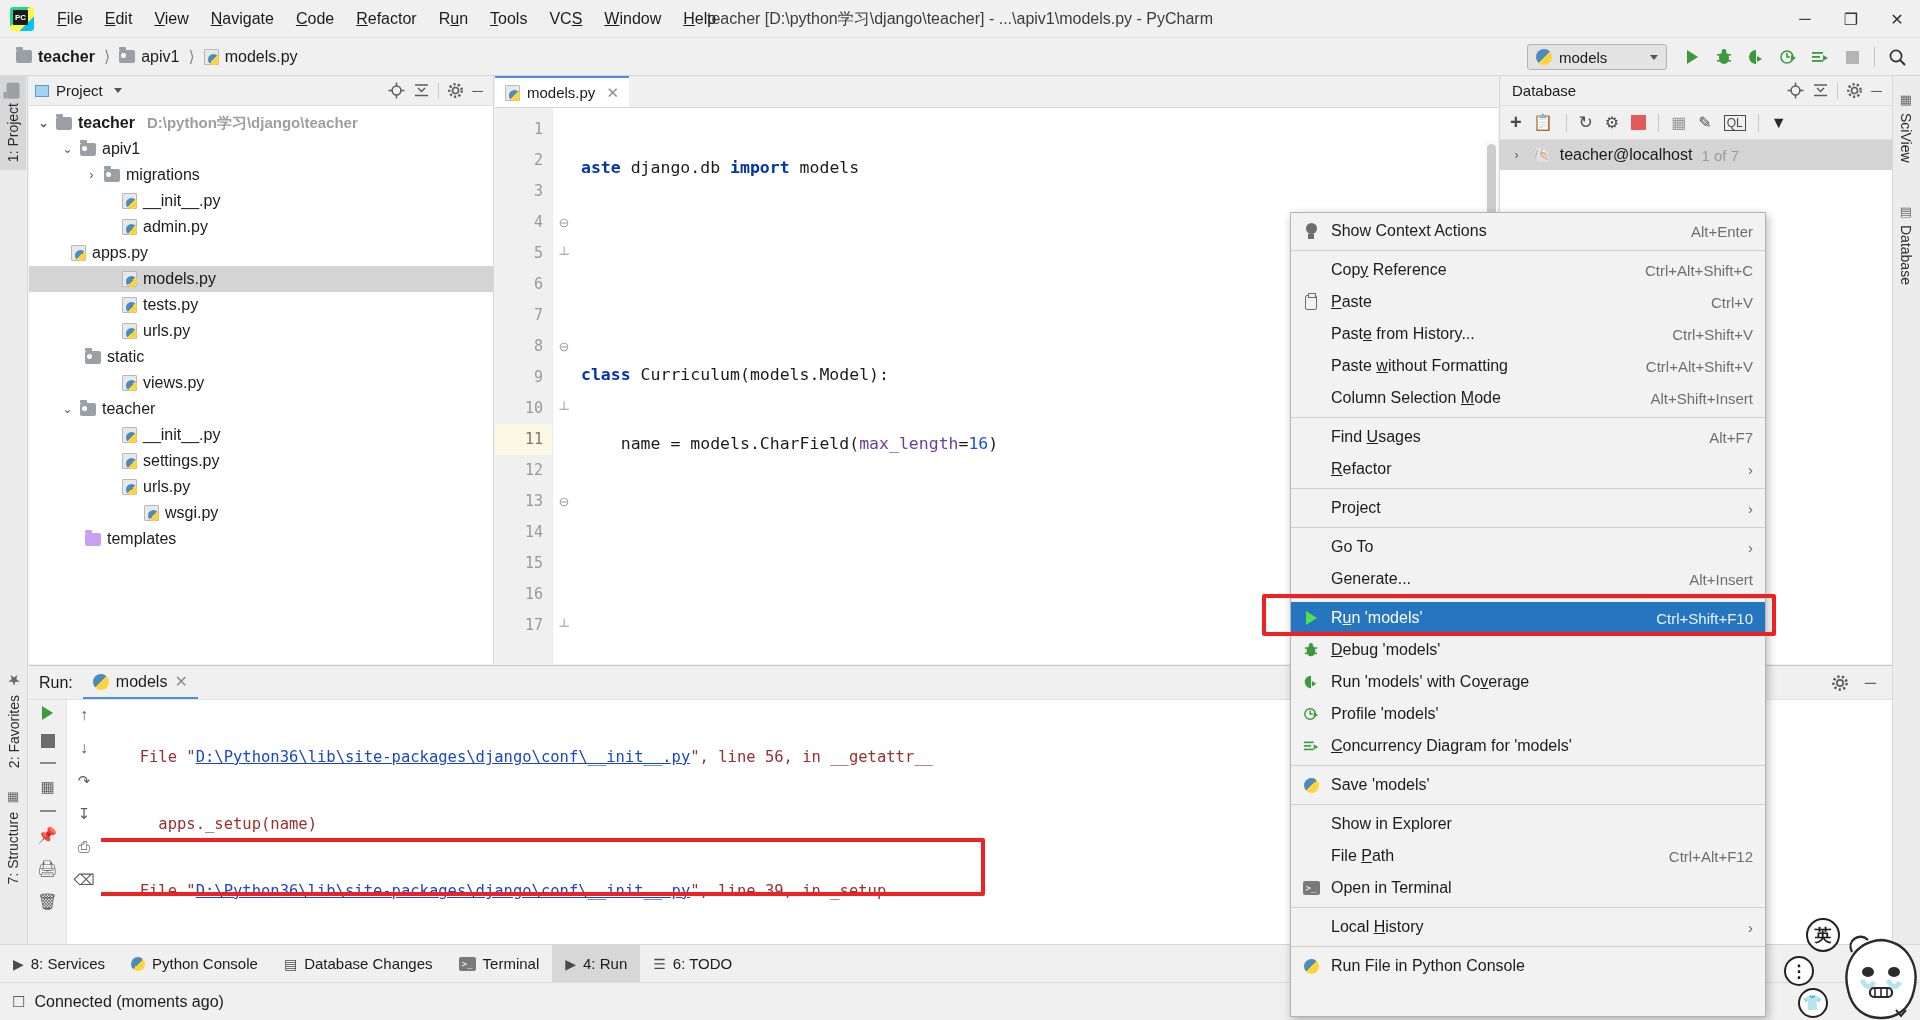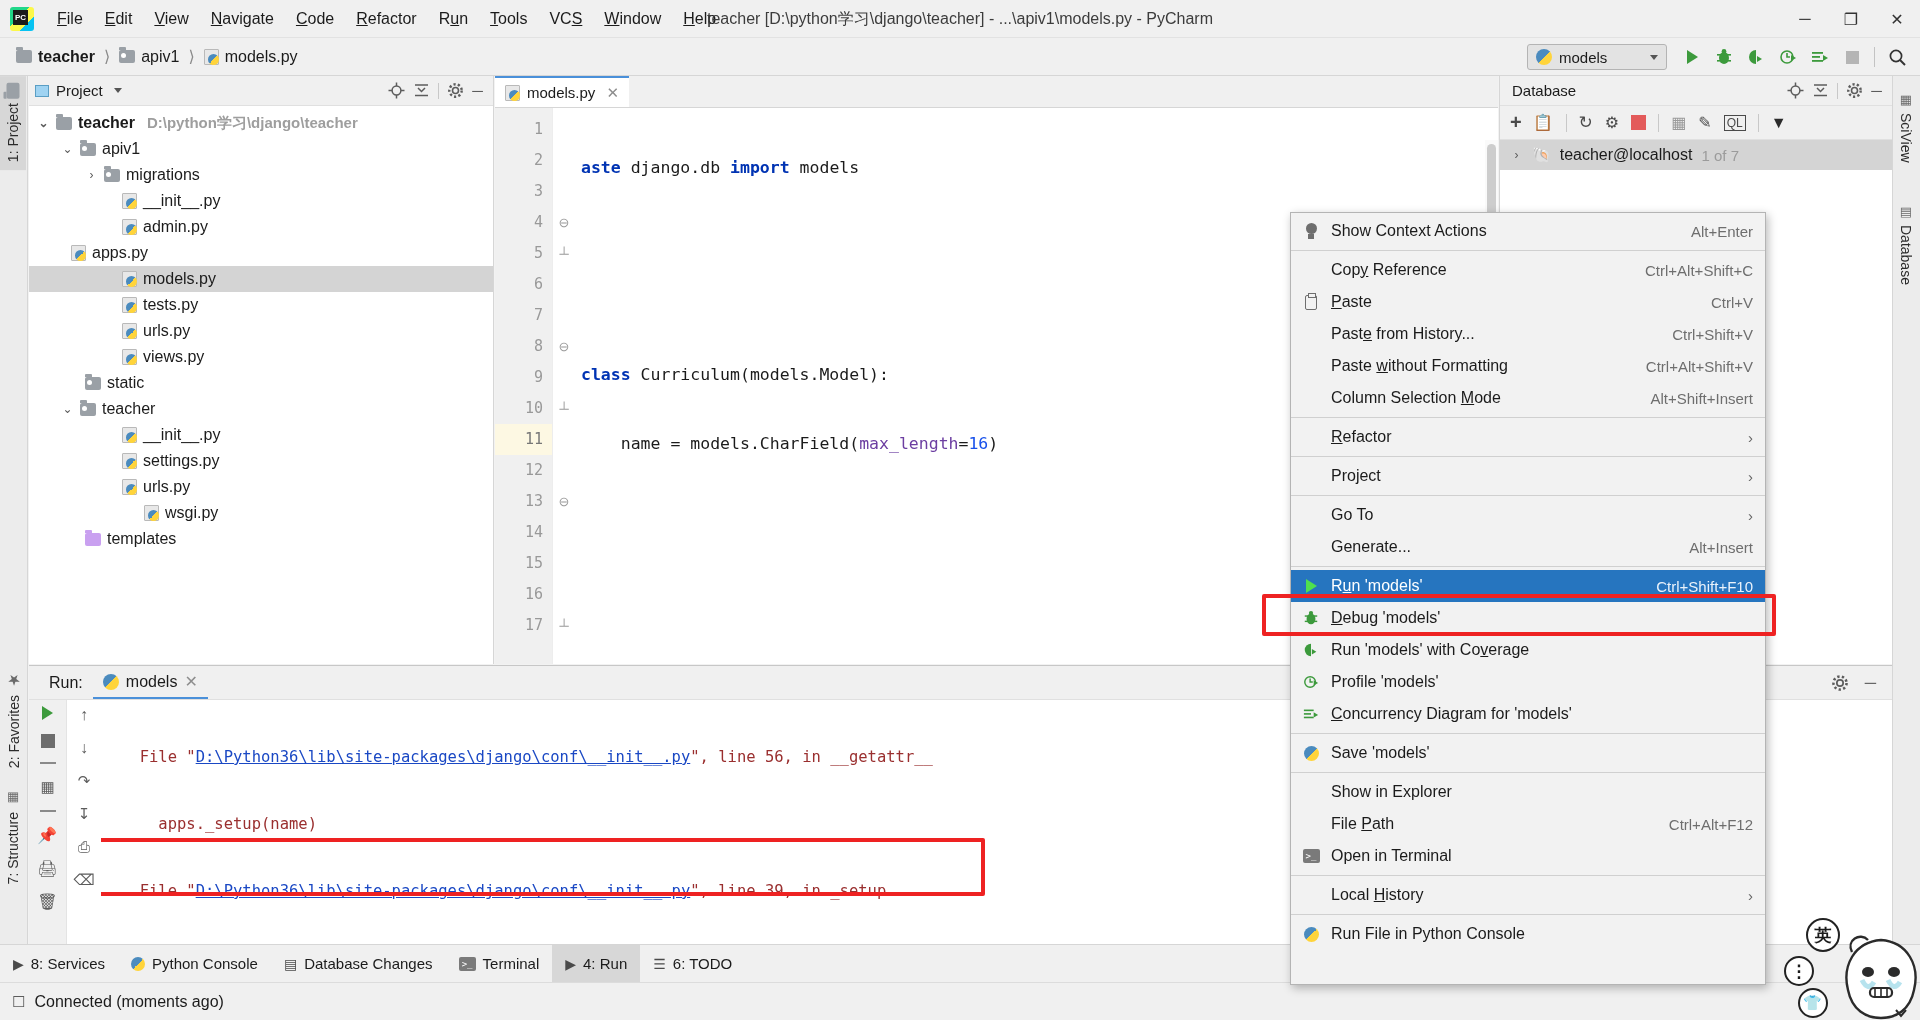--- a/index.html
+++ b/index.html
@@ -206,21 +206,21 @@
   }
   .db-row { display:flex; align-items:center; gap:9px; height:30px; padding-left:10px; font-size:16px; background:#d4d4d4; }
   .db-count { color:#9b9b9b; font-size:15px; }
 
   
   .run-panel {
     position: absolute; left: 29px; top: 665px; width: 1863px; height: 279px;
     background: #fff; border-top: 1px solid #c7c7c7;
   }
   .run-head {
-    height: 34px; background:#f0f0f0; display:flex; align-items:center; padding-left:20px; gap:10px;
+    height: 34px; background:#f0f0f0; display:flex; align-items:center; padding-left:10px; gap:10px;
     border-bottom: 1px solid #e0e0e0;
   }
   .run-head .lbl { font-size:16px; }
   .run-tab {
     display:flex; align-items:center; gap:7px; height:33px; padding:0 10px;
     border-bottom:2px solid #4a90d9; font-size:16px;
   }
   .run-head-icons { margin-left:auto; display:flex; align-items:center; gap:16px; padding-right:16px; }
   .run-body { display:flex; height:245px; }
   .run-side {
@@ -475,27 +475,27 @@
         <span>models.py</span>
       </div>
       <div class="trow" style="padding-left:93px">
         <span class="ic py-ic"></span>
         <span>tests.py</span>
       </div>
       <div class="trow" style="padding-left:93px">
         <span class="ic py-ic"></span>
         <span>urls.py</span>
       </div>
-      <div class="trow" style="padding-left:93px">
-        <span class="ic py-ic"></span>
-        <span>views.py</span>
-      </div>
       <div class="trow" style="padding-left:56px">
         <span class="ic folder-ic mod"></span>
         <span>static</span>
+      </div>
+      <div class="trow" style="padding-left:93px">
+        <span class="ic py-ic"></span>
+        <span>views.py</span>
       </div>
       <div class="trow" style="padding-left:32px">
         <span class="twist">⌄</span>
         <span class="ic folder-ic mod"></span>
         <span>teacher</span>
       </div>
       <div class="trow" style="padding-left:93px">
         <span class="ic py-ic"></span>
         <span>__init__.py</span>
       </div>
@@ -749,20 +749,25 @@
     </div>
     <div class="cmi">
       <span class="cicon"></span>
       <span class="clabel">Column Selection <u>M</u>ode</span>
       <span class="cshort">Alt+Shift+Insert</span>
     </div>
     <div class="cm-sep"></div>
 
     <div class="cmi">
       <span class="cicon"></span>
+      <span class="clabel">Find <u>U</u>sages</span>
+      <span class="cshort">Alt+F7</span>
+    </div>
+    <div class="cmi">
+      <span class="cicon"></span>
       <span class="clabel"><u>R</u>efactor</span>
       <span class="carrow">›</span>
     </div>
     <div class="cm-sep"></div>
 
     <div class="cmi">
       <span class="cicon"></span>
       <span class="clabel">Project</span>
       <span class="carrow">›</span>
     </div>

